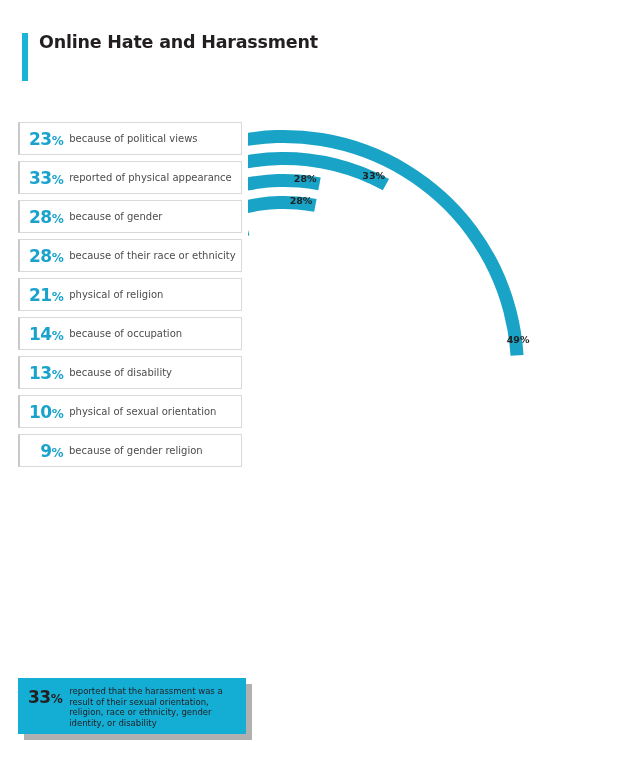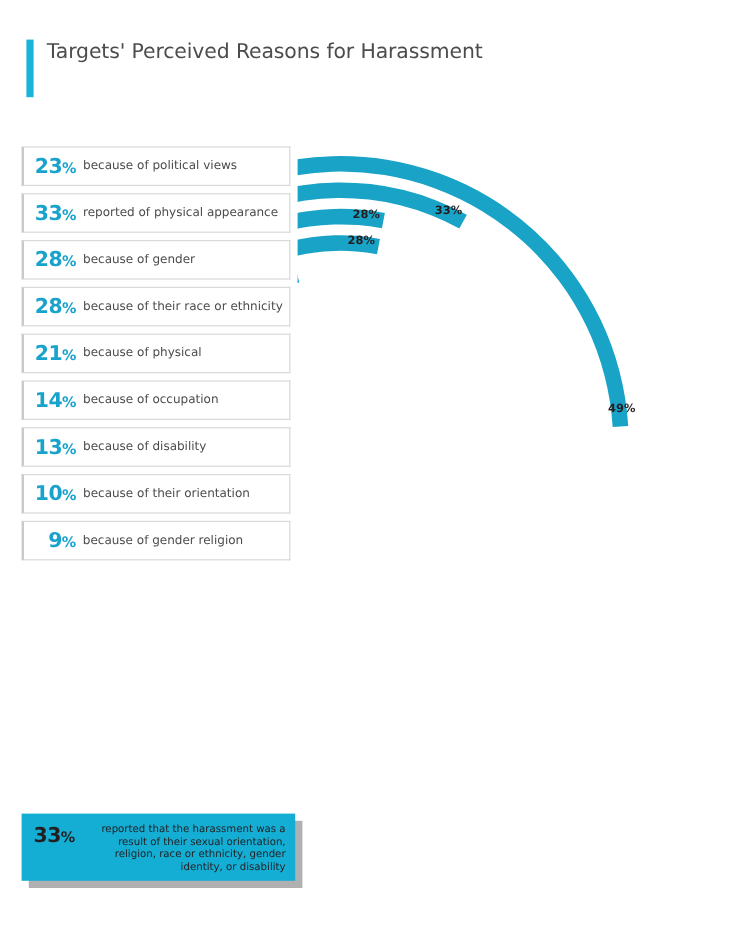--- a/index.html
+++ b/index.html
@@ -147,30 +147,29 @@
   }
   #callout-pct .sym {
     font-size: 12px;
   }
   #callout-text {
     color: #231f20;
     font-size: 8.5px;
     line-height: 10.5px;
     margin-left: 7px;
     flex: 1 1 auto;
-    text-align: right;
   }
 </style>
 </head>
 <body>
 
 <div id="header">
   <div id="accent-bar"></div>
   <div id="title-block">
-    <div id="sub-title">Targets' Perceived Reasons for Harassment</div>
+    <div id="main-title">Online Hate and Harassment</div>
   </div>
 </div>
 
 <div id="legend">
     <div class="legend-item">
       <span class="legend-pct"><span>23</span><span class="sym">%</span></span>
       <span class="legend-label">because of political views</span>
     </div>
     <div class="legend-item">
       <span class="legend-pct"><span>33</span><span class="sym">%</span></span>
@@ -179,33 +178,33 @@
     <div class="legend-item">
       <span class="legend-pct"><span>28</span><span class="sym">%</span></span>
       <span class="legend-label">because of gender</span>
     </div>
     <div class="legend-item">
       <span class="legend-pct"><span>28</span><span class="sym">%</span></span>
       <span class="legend-label">because of their race or ethnicity</span>
     </div>
     <div class="legend-item">
       <span class="legend-pct"><span>21</span><span class="sym">%</span></span>
-      <span class="legend-label">because of physical</span>
+      <span class="legend-label">physical of religion</span>
     </div>
     <div class="legend-item">
       <span class="legend-pct"><span>14</span><span class="sym">%</span></span>
       <span class="legend-label">because of occupation</span>
     </div>
     <div class="legend-item">
       <span class="legend-pct"><span>13</span><span class="sym">%</span></span>
       <span class="legend-label">because of disability</span>
     </div>
     <div class="legend-item">
       <span class="legend-pct"><span>10</span><span class="sym">%</span></span>
-      <span class="legend-label">because of their orientation</span>
+      <span class="legend-label">physical of sexual orientation</span>
     </div>
     <div class="legend-item">
       <span class="legend-pct narrow"><span>9</span><span class="sym">%</span></span>
       <span class="legend-label">because of gender religion</span>
     </div>
   </div>
 
 <div id="chart-wrap">
   <svg id="radial-svg" width="360" height="530" viewBox="0 0 360 530">
     <g id="arc-group">

